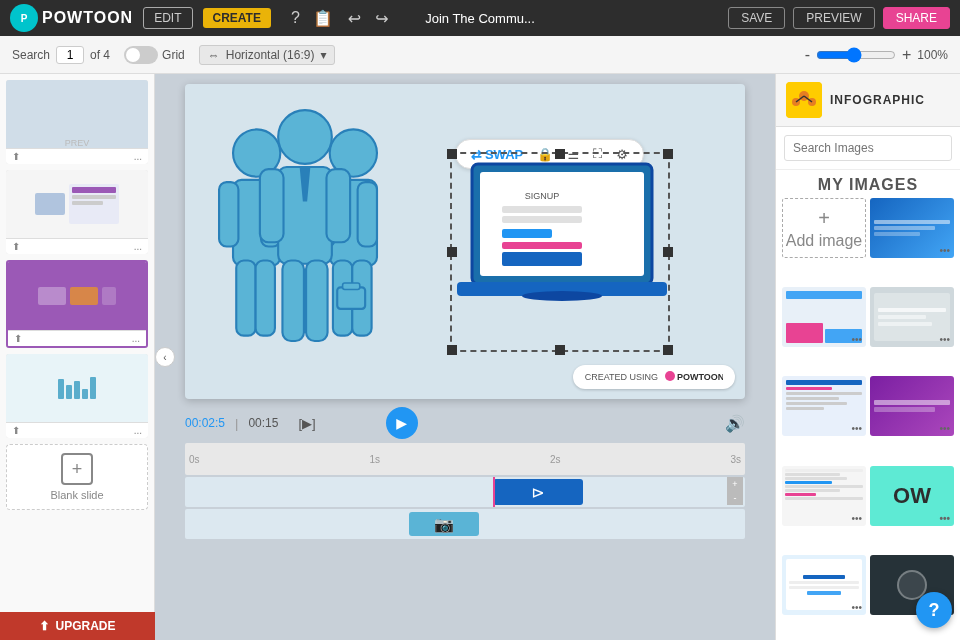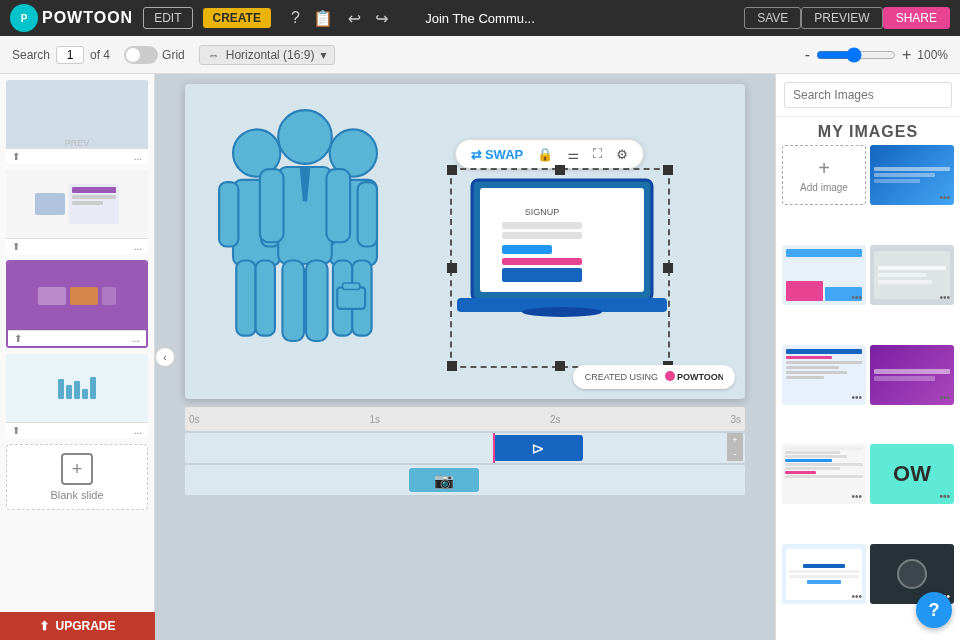--- a/index.html
+++ b/index.html
@@ -53,21 +53,21 @@
       position: absolute;
       left: 50%;
       transform: translateX(-50%);
     }
     .top-bar-icons {
       display: flex; align-items: center; gap: 14px; margin-left: 10px;
     }
     .top-bar-icon { color: #ccc; font-size: 16px; cursor: pointer; }
     .top-bar-right {
       margin-left: auto;
-      display: flex; 
+      display: flex; gap: 8px;
     }
     .btn-save, .btn-preview, .btn-share {
       background: transparent;
       border: 1px solid #888;
       color: #ccc;
       padding: 3px 12px;
       border-radius: 3px;
       cursor: pointer;
       font-size: 12px;
     }
@@ -232,21 +232,21 @@
     .play-btn {
       width: 32px; height: 32px;
       background: #2196F3;
       border: none; border-radius: 50%;
       color: white; font-size: 14px;
       cursor: pointer; display: flex; align-items: center; justify-content: center;
       margin-left: 60px;
     }
     .volume-icon { margin-left: auto; color: #555; font-size: 16px; }
     .timeline-ruler {
-      height: 24px;
+      height: 32px;
       background: #e8e8e8;
       border-radius: 2px;
       position: relative;
       display: flex; align-items: center;
     }
     .ruler-marks { display: flex; width: 100%; padding: 0 4px; justify-content: space-between; font-size: 10px; color: #999; }
     .timeline-track {
       height: 30px;
       background: #dce8f0;
       border-radius: 2px;
@@ -314,21 +314,21 @@
       position: relative;
       display: flex; align-items: center; justify-content: center;
     }
     .image-cell.add-cell {
       border: 1px dashed #aaa;
       background: white;
       flex-direction: column;
       gap: 2px;
     }
     .add-cell-plus { font-size: 20px; color: #888; }
-    .add-cell-label { font-size: 10px; color: #888; }
+    .add-cell-label { font-size: 16px; color: #888; }
     .image-cell-dots {
       position: absolute; bottom: 2px; right: 4px;
       font-size: 10px; color: #666;
     }
 
     
     .img-blue { background: linear-gradient(135deg, #1565C0, #42a5f5); }
     .img-gray { background: #b0bec5; }
     .img-light { background: linear-gradient(135deg, #e0f2fe, #b3e5fc); }
     .img-purple { background: linear-gradient(135deg, #7b1fa2, #ab47bc); }
@@ -529,21 +529,21 @@
           <span>⚌</span>
         </button>
         <button class="float-tool-btn">
           <span>⛶</span>
         </button>
         <button class="float-tool-btn">
           <span>⚙</span>
         </button>
       </div>
 
-      <div style="position:absolute; left:265px; top:84px; width:220px; height:200px; border: 2px dashed #555;">
+      <div style="position:absolute; left:265px; top:68px; width:220px; height:200px; border: 2px dashed #555;">
         
         <div style="position:absolute;top:-5px;left:-5px;width:10px;height:10px;background:#333;"></div>
         <div style="position:absolute;top:-5px;right:-5px;width:10px;height:10px;background:#333;"></div>
         <div style="position:absolute;bottom:-5px;left:-5px;width:10px;height:10px;background:#333;"></div>
         <div style="position:absolute;bottom:-5px;right:-5px;width:10px;height:10px;background:#333;"></div>
         <div style="position:absolute;top:-5px;left:50%;transform:translateX(-50%);width:10px;height:10px;background:#333;"></div>
         <div style="position:absolute;bottom:-5px;left:50%;transform:translateX(-50%);width:10px;height:10px;background:#333;"></div>
         <div style="position:absolute;left:-5px;top:50%;transform:translateY(-50%);width:10px;height:10px;background:#333;"></div>
         <div style="position:absolute;right:-5px;top:50%;transform:translateY(-50%);width:10px;height:10px;background:#333;"></div>
 
@@ -571,20 +571,28 @@
         <span class="watermark-logo">
           <svg width="60" height="14" viewBox="0 0 60 14">
             <circle cx="7" cy="7" r="5" fill="#e84393"></circle>
             <text x="14" y="11" font-size="9" font-weight="bold" fill="#2d2d2d">POWTOON</text>
           </svg>
         </span>
       </div>
     </div>
 
     <div class="timeline-area">
+      <div class="timeline-controls">
+        <span class="time-display">00:02:5</span>
+        <span class="time-sep">|</span>
+        <span class="time-total">00:15</span>
+        <span style="color:#555;font-size:13px;margin-left:10px;">[▶]</span>
+        <button class="play-btn">▶</button>
+        <span class="volume-icon">🔊</span>
+      </div>
 
       <div class="timeline-ruler">
         <div class="ruler-marks">
           <span>0s</span>
           <span>1s</span>
           <span>2s</span>
           <span>3s</span>
         </div>
       </div>
 
@@ -605,20 +613,33 @@
       <div style="height:30px;background:#dce8f0;border-radius:2px;margin-top:2px;position:relative;">
         <div style="position:absolute;left:40%;top:3px;width:70px;height:24px;background:#5ab4d6;border-radius:3px;display:flex;align-items:center;justify-content:center;">
           <span style="font-size:16px;">📷</span>
         </div>
       </div>
     </div>
   </div>
 
   <div class="right-panel" style="position:relative;">
 
+    <div class="infographic-header">
+      <div class="infographic-icon">
+        <svg width="36" height="36" viewBox="0 0 36 36">
+          <rect width="36" height="36" fill="#ffcc00" rx="4"></rect>
+          <circle cx="18" cy="14" r="5" fill="#e67e22"></circle>
+          <circle cx="10" cy="20" r="4" fill="#e67e22"></circle>
+          <circle cx="26" cy="20" r="4" fill="#e67e22"></circle>
+          <line x1="10" y1="20" x2="18" y2="14" stroke="#333" stroke-width="1.5"></line>
+          <line x1="26" y1="20" x2="18" y2="14" stroke="#333" stroke-width="1.5"></line>
+        </svg>
+      </div>
+      <span class="infographic-label">INFOGRAPHIC</span>
+    </div>
 
     <div class="search-bar">
       <input class="search-input" type="text" placeholder="Search Images" style="">
     </div>
 
     <div class="my-images-label">MY IMAGES</div>
 
     <div class="image-grid">
 
       <div class="image-cell add-cell">

